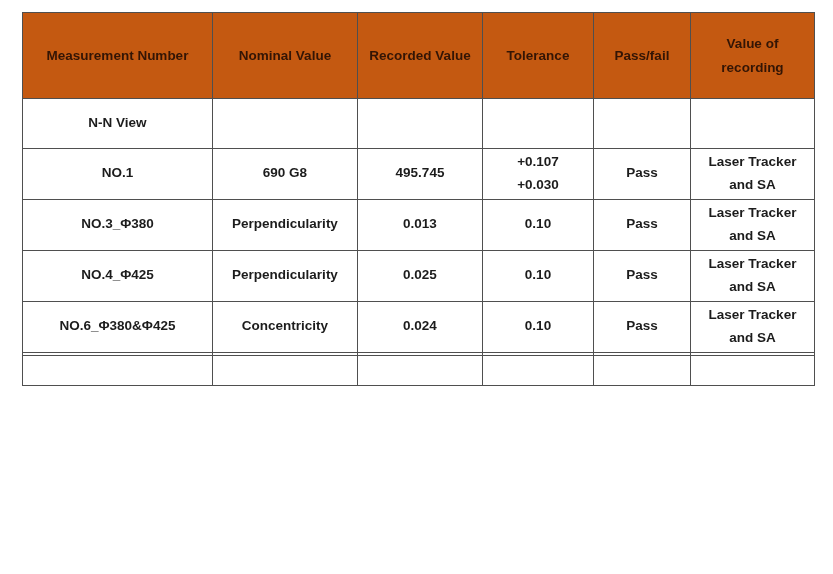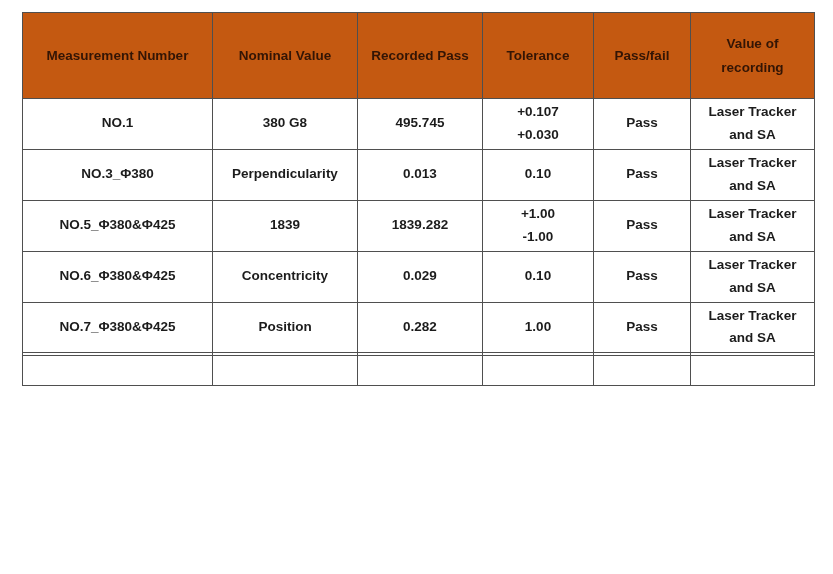--- a/index.html
+++ b/index.html
@@ -78,70 +78,68 @@
         <col class="c2">
         <col class="c3">
         <col class="c4">
         <col class="c5">
         <col class="c6">
     </colgroup>
     <thead>
       <tr>
           <th>Measurement Number</th>
           <th>Nominal Value</th>
-          <th>Recorded Pass</th>
+          <th>Recorded Value</th>
           <th>Tolerance</th>
           <th>Pass/fail</th>
           <th>Value of recording</th>
         </tr>
     </thead>
     <tbody>
         <tr>
+          <td>N-N View</td>
+          <td></td>
+          <td></td>
+          <td></td>
+          <td></td>
+          <td></td>
+        </tr>
+        <tr>
           <td>NO.1</td>
-          <td>380 G8</td>
+          <td>690 G8</td>
           <td>495.745</td>
           <td>+0.107
 +0.030</td>
           <td>Pass</td>
           <td>Laser Tracker
 and SA</td>
         </tr>
         <tr>
           <td>NO.3_Φ380</td>
           <td>Perpendicularity</td>
           <td>0.013</td>
           <td>0.10</td>
           <td>Pass</td>
           <td>Laser Tracker
 and SA</td>
         </tr>
         <tr>
-          <td>NO.5_Φ380&amp;Φ425</td>
-          <td>1839</td>
-          <td>1839.282</td>
-          <td>+1.00
--1.00</td>
+          <td>NO.4_Φ425</td>
+          <td>Perpendicularity</td>
+          <td>0.025</td>
+          <td>0.10</td>
           <td>Pass</td>
           <td>Laser Tracker
 and SA</td>
         </tr>
         <tr>
           <td>NO.6_Φ380&amp;Φ425</td>
           <td>Concentricity</td>
-          <td>0.029</td>
+          <td>0.024</td>
           <td>0.10</td>
-          <td>Pass</td>
-          <td>Laser Tracker
-and SA</td>
-        </tr>
-        <tr>
-          <td>NO.7_Φ380&amp;Φ425</td>
-          <td>Position</td>
-          <td>0.282</td>
-          <td>1.00</td>
           <td>Pass</td>
           <td>Laser Tracker
 and SA</td>
         </tr>
         <tr class="spacer-row">
           <td></td>
           <td></td>
           <td></td>
           <td></td>
           <td></td>

